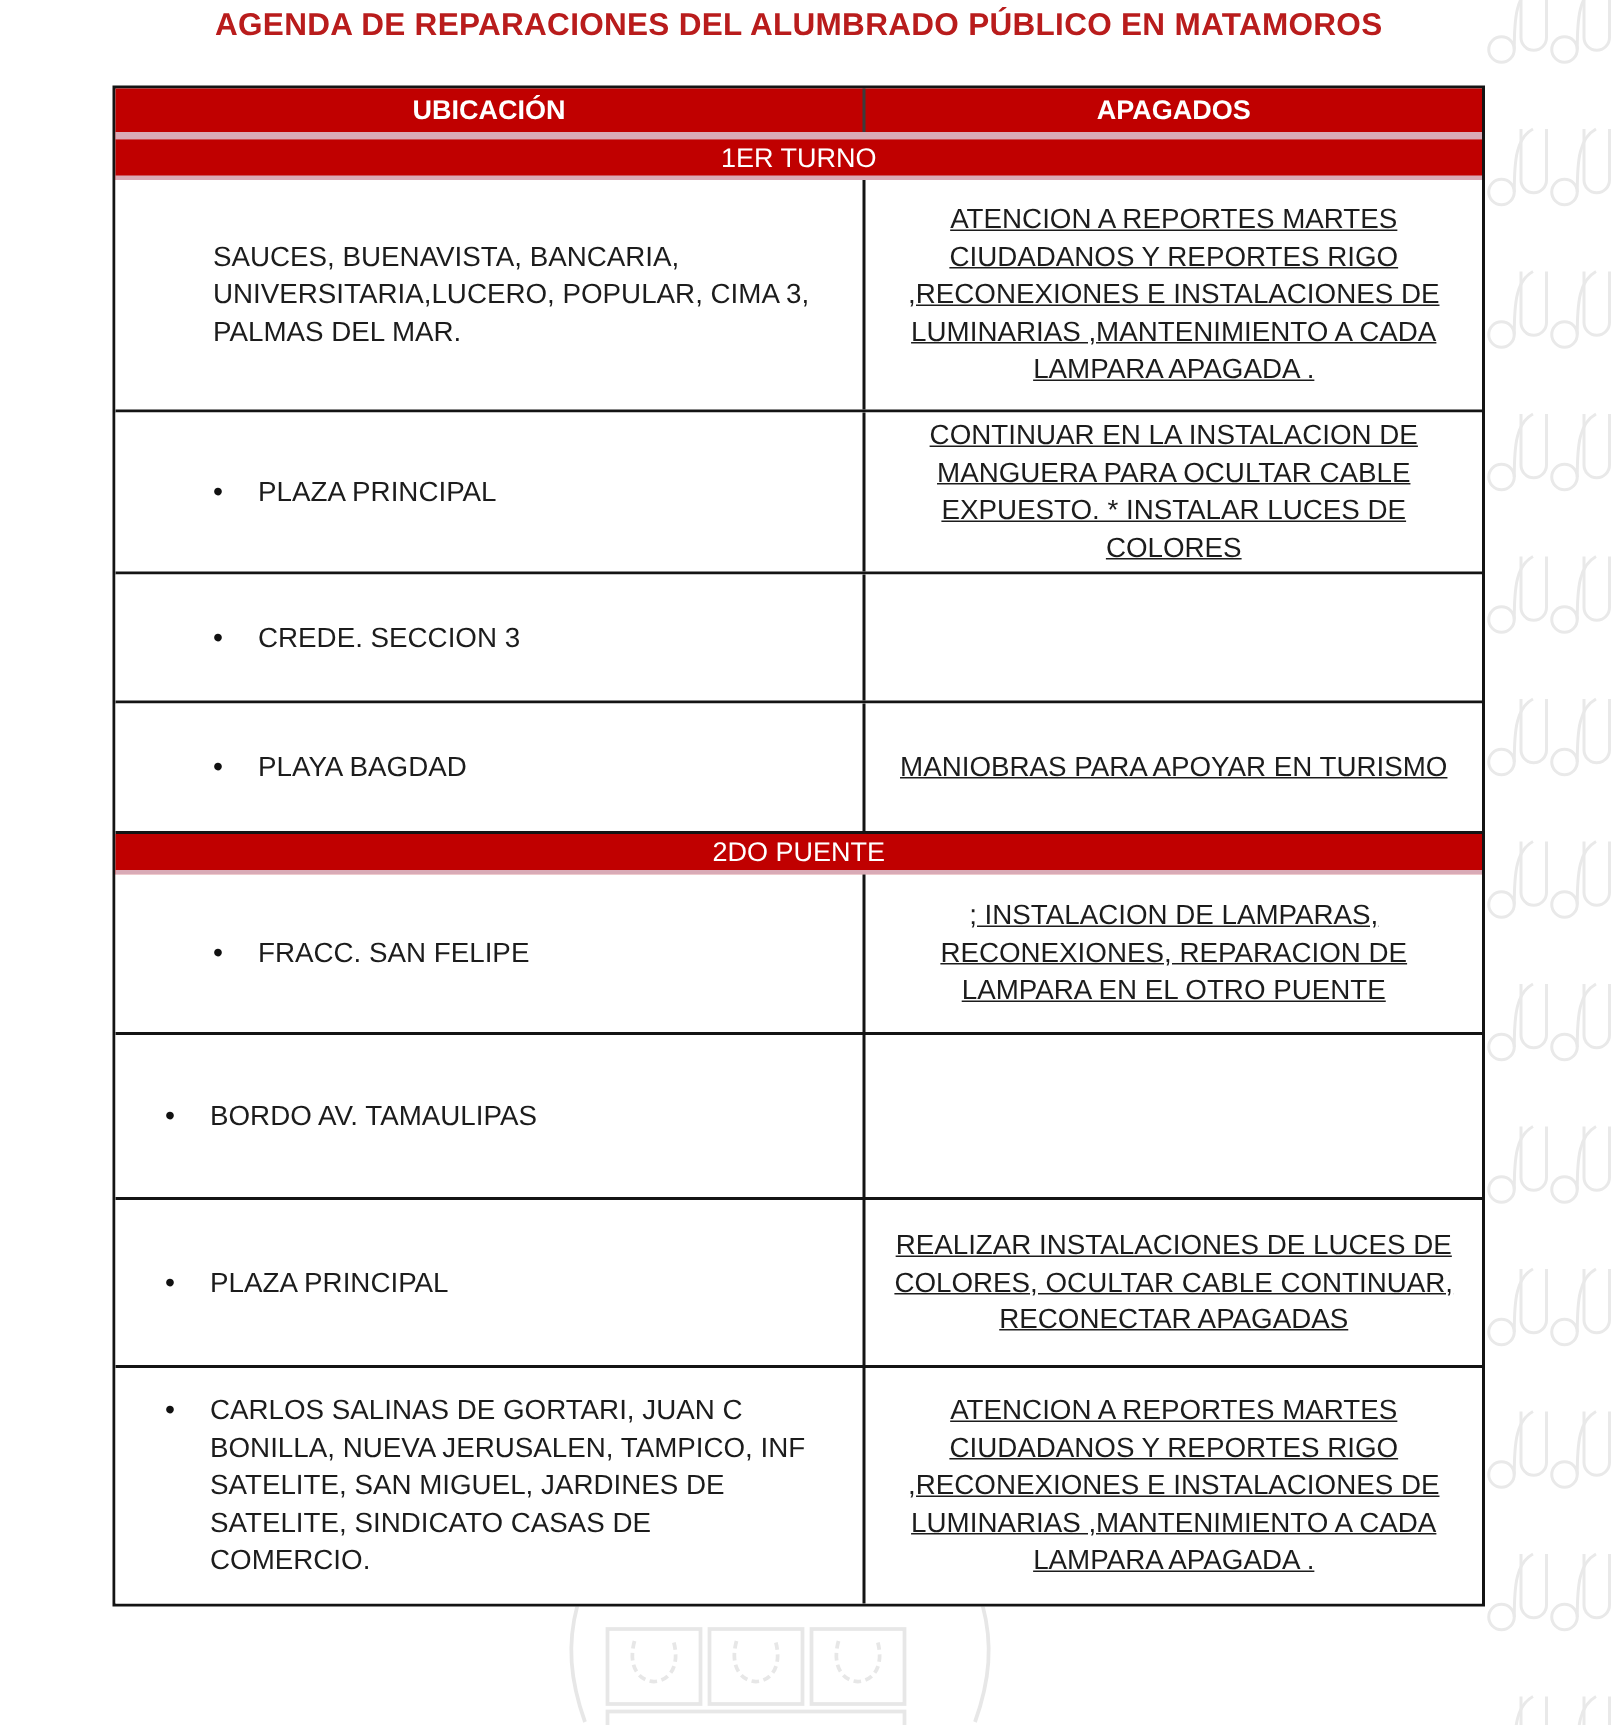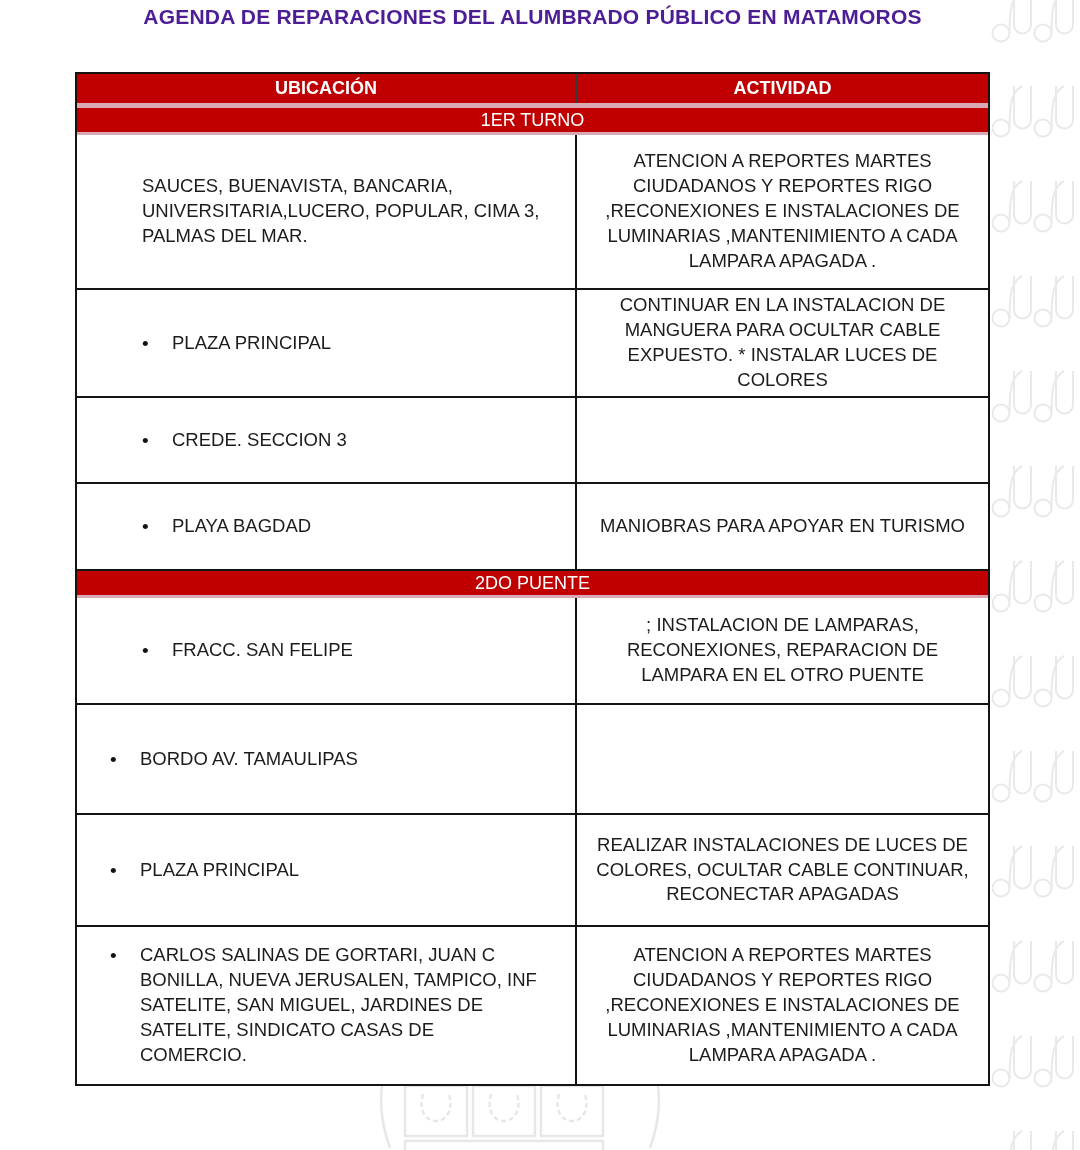--- a/index.html
+++ b/index.html
@@ -7,25 +7,25 @@
     position:relative;
     width:1080px;height:1150px;
     background:#ffffff;
     overflow:hidden;
     font-family:"Liberation Sans","DejaVu Sans",sans-serif;
     color:var(--text,#1c1c1c);
   }
   .title{
     position:absolute;left:75px;top:5px;width:915px;
     margin:0;text-align:center;
-    font-size:21px;font-weight:bold;color:#4c1d95;
+    font-size:21px;font-weight:bold;color:#b91c1c;
     letter-spacing:.2px;
   }
   .agenda-table{
-    position:absolute;left:75px;top:72px;width:915px;
+    position:absolute;left:75px;top:57px;width:915px;
     border:2px solid var(--dark,#141414);
     background:#fff;
     box-sizing:border-box;
   }
   .thead{display:flex;height:29px;background:var(--red,#c00000);
     border-bottom:5px solid var(--pink,#d9aab6);}
   .th{display:flex;align-items:center;justify-content:center;
     color:#fff;font-weight:bold;font-size:18px;box-sizing:border-box;}
   .th-loc{width:500px;border-right:2px solid #3b3b3b;}
   .th-act{flex:1;}
@@ -36,21 +36,21 @@
   .trow{display:flex;border-bottom:2px solid var(--dark,#141414);box-sizing:border-box;background:#fff;}
   .trow.last{border-bottom:none;}
   .cell{box-sizing:border-box;}
   .loc{width:500px;border-right:2px solid var(--dark,#141414);
     display:flex;align-items:center;}
   .loc-inner{display:flex;width:100%;box-sizing:border-box;}
   .loc.wide  .loc-inner{padding-left:65px;padding-right:16px;}
   .loc.narrow .loc-inner{padding-left:33px;padding-right:38px;}
   .bullet{flex:0 0 30px;width:30px;font-size:19px;line-height:25px;color:#111;}
   .loc-text{font-size:18.5px;line-height:1.35;}
-  .act{flex:1;display:flex;align-items:center;justify-content:center;padding:0 17px;}
+  .act{flex:1;display:flex;align-items:center;justify-content:center;padding:0 17px;text-decoration:underline;}
   .act-text{width:100%;text-align:center;font-size:18.5px;line-height:1.35;}
   .side-pattern{position:absolute;right:0;top:0;}
   .crest{position:absolute;left:340px;top:1008px;}
 </style>
 </head>
 <body>
 
 <div class="page" style="--red: #c00000; --pink: #d9aab6; --dark: #141414; --text: #1c1c1c;">
 
   <svg class="side-pattern" id="side-pattern" width="92" height="1150" viewBox="0 0 92 1150" aria-hidden="true">
@@ -106,21 +106,21 @@
       <path d="M219 86 C209 122 255 122 245 86" stroke-dasharray="5 3"></path>
       <rect x="65" y="133" width="198" height="30"></rect>
     </g>
   </svg>
 
   <h1 class="title">AGENDA DE REPARACIONES DEL ALUMBRADO PÚBLICO EN MATAMOROS</h1>
 
   <div class="agenda-table">
     <div class="thead">
       <div class="th th-loc">UBICACIÓN</div>
-      <div class="th th-act">ACTIVIDAD</div>
+      <div class="th th-act">APAGADOS</div>
     </div>
     <div id="table-body">
         <div class="banner">1ER TURNO</div>
         <div class="trow" style="height: 155px;">
           <div class="cell loc wide">
             <div class="loc-inner">
               <div class="loc-text">SAUCES, BUENAVISTA, BANCARIA, UNIVERSITARIA,LUCERO, POPULAR, CIMA 3, PALMAS DEL MAR.</div>
             </div>
           </div>
           <div class="cell act">

